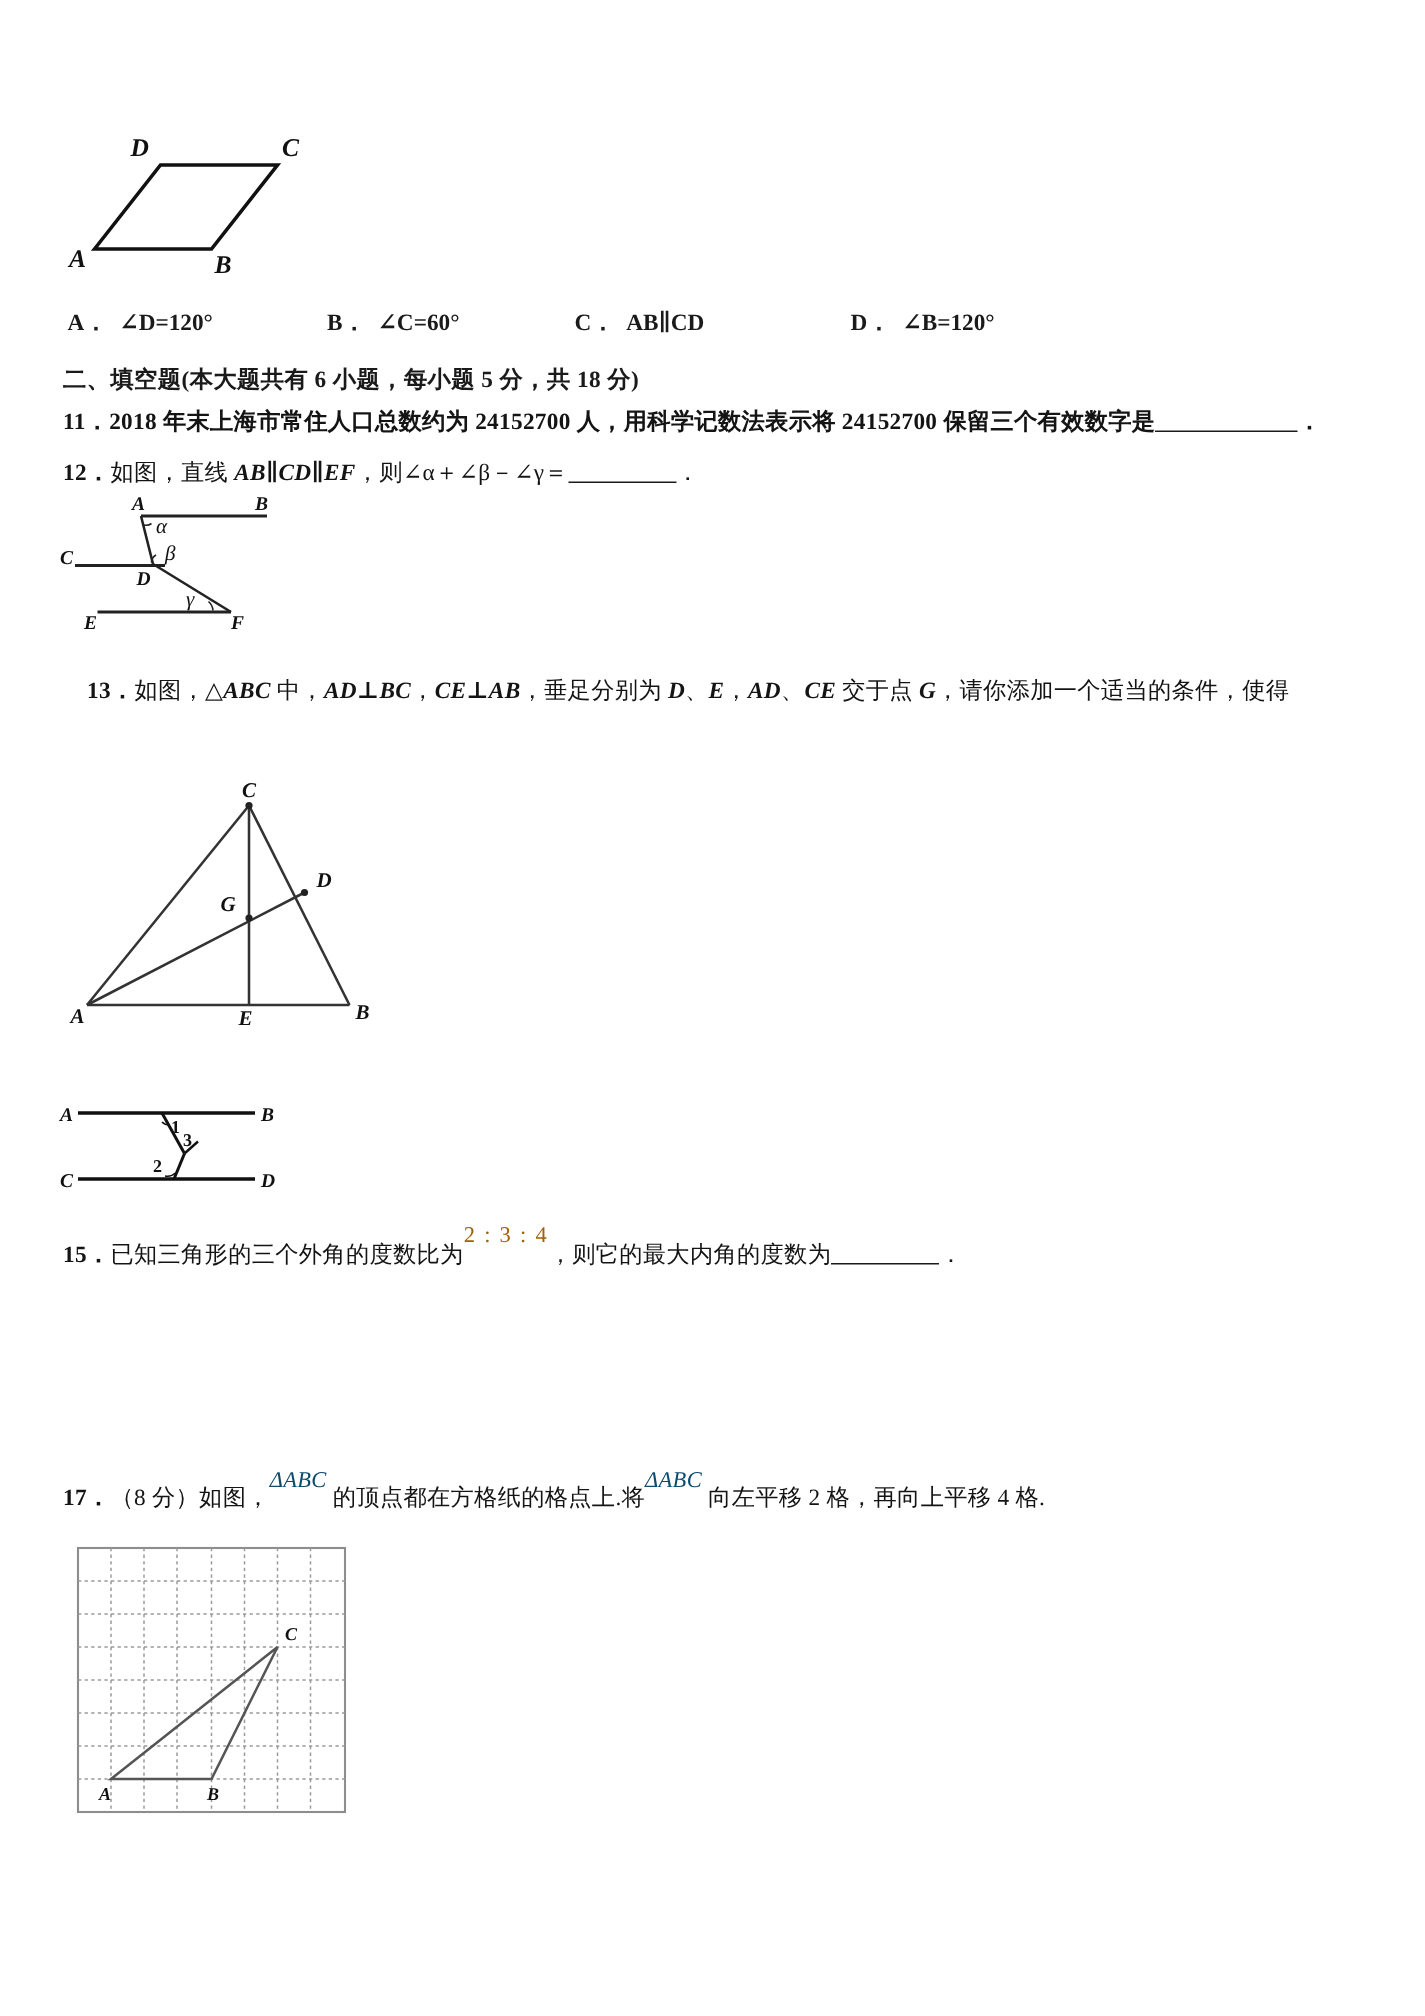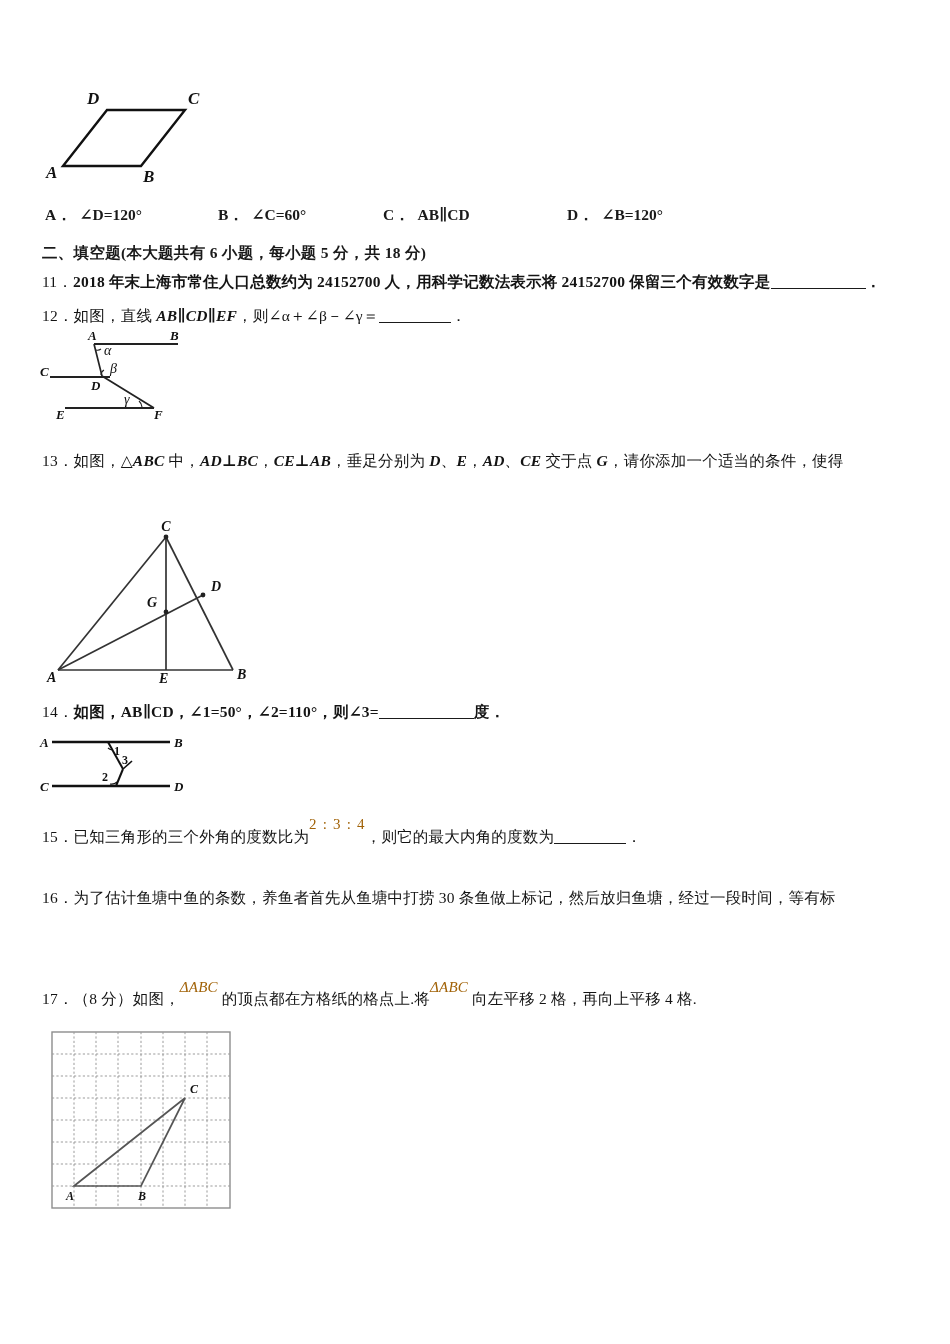--- a/index.html
+++ b/index.html
@@ -26,21 +26,21 @@
   
   .qline {
     font-size: 15.5px;
     line-height: 1.55;
     letter-spacing: 0.2px;
     color: #141414;
   }
   .bold { font-weight: bold; }
   .num {
     font-family: "Liberation Serif", serif;
-    font-weight: normal;
+    font-weight: bold;
   }
   .secthead {
     font-size: 15.5px;
     font-weight: bold;
     letter-spacing: 0.3px;
   }
   .mi { font-style: italic; font-weight: bold; }
   .blank-s { display:inline-block; border-bottom:1.1px solid #1a1a1a; width:52px; vertical-align:-2px; }
   .blank-m { display:inline-block; border-bottom:1.1px solid #1a1a1a; width:72px; vertical-align:-2px; }
   .blank-l { display:inline-block; border-bottom:1.1px solid #1a1a1a; width:95px; vertical-align:-2px; }
@@ -50,21 +50,21 @@
     font-size: 15px;
     color: #a16207;
     position: relative;
     top: -13px;
     letter-spacing: 1.2px;
   }
   .formula-tri {
     font-family: "Liberation Serif", serif;
     font-style: italic;
     font-size: 15px;
-    color: #a16207;
+    color: #0c4a6e;
     position: relative;
     top: -12px;
   }
 
   
   .choices {
     position: absolute;
     left: 45px; top: 205px;
     width: 690px;
     font-size: 15.5px;
@@ -145,21 +145,21 @@
       <text class="lbl" x="-10" y="48" font-size="13">C</text>
       <text class="lbl" x="41" y="62" font-size="13">D</text>
       <text class="lbl" x="6" y="91" font-size="13">E</text>
       <text class="lbl" x="104" y="91" font-size="13">F</text>
       <text class="gk" x="54" y="27" font-size="14">α</text>
       <text class="gk" x="60" y="45" font-size="14">β</text>
       <text class="gk" x="74" y="76" font-size="14">γ</text>
     </svg>
   </div>
 
-  <div class="blk qline" style="left:42px; top:449px; width:885px;">
+  <div class="blk qline" style="left:58px; top:449px; width:885px;">
     <span class="num">13．</span><span>如图，△</span><span class="mi">ABC</span><span> 中，</span><span class="mi">AD⊥BC</span><span>，</span><span class="mi">CE⊥AB</span><span>，垂足分别为 </span><span class="mi">D</span><span>、</span><span class="mi">E</span><span>，</span><span class="mi">AD</span><span>、</span><span class="mi">CE</span><span> 交于点 </span><span class="mi">G</span><span>，请你添加一个适当的条件，使得</span>
   </div>
 
   <div class="blk" style="left:48px; top:515px;">
     <svg width="225" height="168" viewBox="0 0 225 168">
 
       <line x1="10" y1="155" x2="185" y2="155" stroke="#333" stroke-width="1.7"></line>
       <line x1="10" y1="155" x2="118" y2="22" stroke="#333" stroke-width="1.7"></line>
       <line x1="118" y1="22" x2="185" y2="155" stroke="#333" stroke-width="1.7"></line>
       <line x1="118" y1="22" x2="118" y2="155" stroke="#333" stroke-width="1.7"></line>
@@ -169,23 +169,20 @@
       <circle cx="118" cy="97" r="2.4" fill="#222"></circle>
       <text class="lbl" x="118" y="16" font-size="14" text-anchor="middle">C</text>
       <text class="lbl" x="-1" y="167" font-size="14">A</text>
       <text class="lbl" x="189" y="164" font-size="14">B</text>
       <text class="lbl" x="111" y="168" font-size="14">E</text>
       <text class="lbl" x="163" y="76" font-size="14">D</text>
       <text class="lbl" x="99" y="92" font-size="14">G</text>
     </svg>
   </div>
 
-  <div class="blk qline bold" style="left:42px; top:700px; width:885px;">
-    <span class="num">14．</span><span>如图，</span><span>AB∥CD</span><span>，∠1=50°，∠2=110°，则∠3=</span><span class="blank-l"></span><span>度．</span>
-  </div>
 
   <div class="blk" style="left:40px; top:728px;">
     <svg width="165" height="70" viewBox="0 0 165 70">
 
       <line x1="12" y1="14" x2="130" y2="14" stroke="#111" stroke-width="2.4"></line>
 
       <line x1="12" y1="58" x2="130" y2="58" stroke="#111" stroke-width="2.4"></line>
 
       <line x1="68" y1="14" x2="83" y2="41" stroke="#111" stroke-width="2"></line>
       <line x1="83" y1="41" x2="76" y2="58" stroke="#111" stroke-width="2"></line>
@@ -201,23 +198,20 @@
       <text class="lbl-n" x="74" y="27" font-size="12">1</text>
       <text class="lbl-n" x="62" y="53" font-size="12">2</text>
       <text class="lbl-n" x="82" y="36" font-size="12">3</text>
     </svg>
   </div>
 
   <div class="blk qline" style="left:42px; top:825px; width:885px;">
     <span class="num">15．</span><span>已知三角形的三个外角的度数比为</span><span class="formula-sup">2 : 3 : 4</span><span>，则它的最大内角的度数为</span><span class="blank-m"></span><span>．</span>
   </div>
 
-  <div class="blk qline" style="left:42px; top:886px; width:890px;">
-    <span class="num">16．</span><span>为了估计鱼塘中鱼的条数，养鱼者首先从鱼塘中打捞 30 条鱼做上标记，然后放归鱼塘，经过一段时间，等有标</span>
-  </div>
 
 
   <div class="blk qline" style="left:42px; top:987px; width:890px;">
     <span class="num">17．</span><span>（8 分）</span><span>如图，</span><span class="formula-tri">ΔABC</span>&nbsp;<span>的顶点都在方格纸的格点上.将</span><span class="formula-tri">ΔABC</span>&nbsp;<span>向左平移 2 格，再向上平移 4 格.</span>
   </div>
 
   <div class="blk" style="left:50px; top:1030px;">
     <svg width="186" height="182" viewBox="0 0 186 182">
       <defs>
         <pattern id="dotsH" width="4" height="1" patternUnits="userSpaceOnUse">

